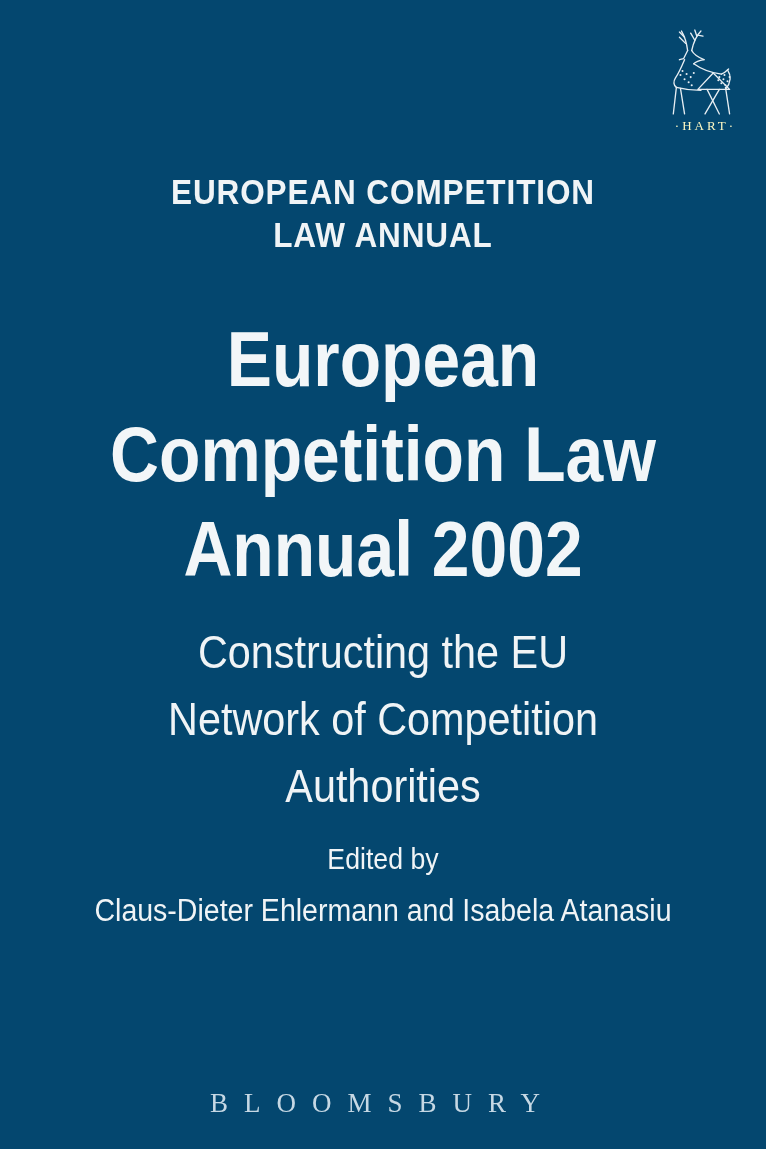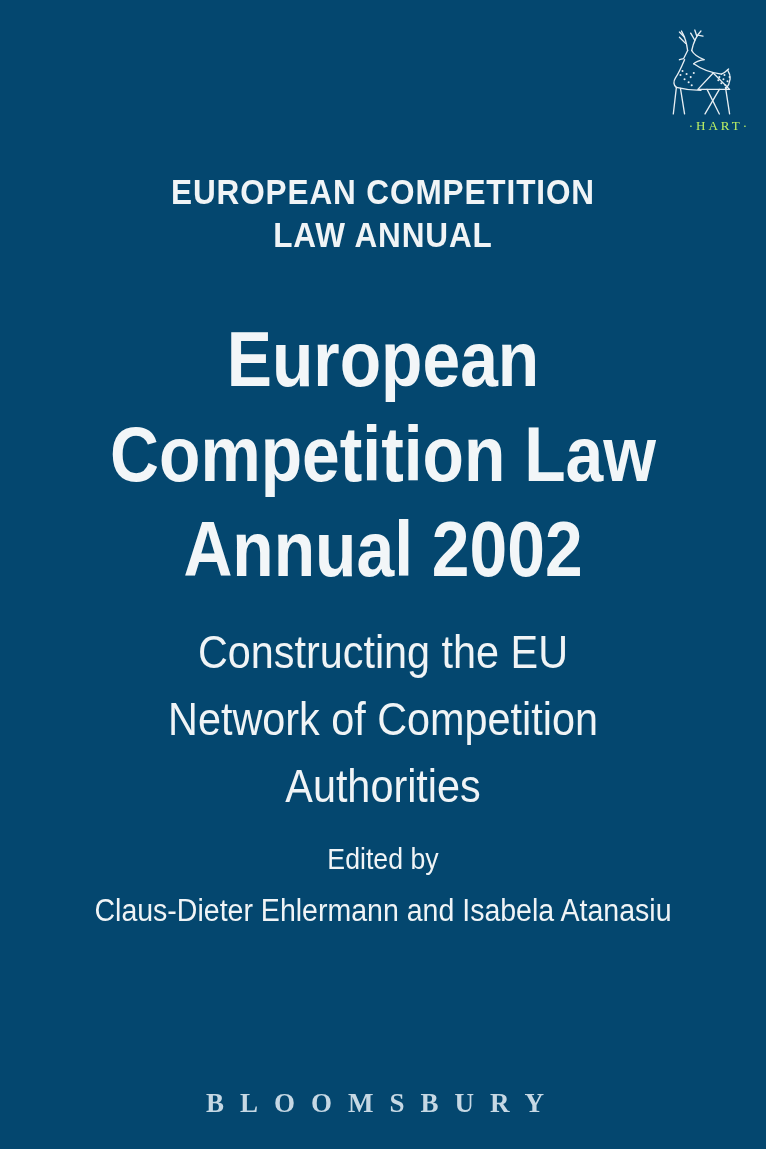--- a/index.html
+++ b/index.html
@@ -25,23 +25,22 @@
     text-align: center;
     color: #E7EEF3;
   }
   .hart-logo svg { display: block; margin: 0 auto; }
   .hart-label {
     margin-top: 2px;
     font-family: "Liberation Serif", serif;
     font-size: 13px;
     letter-spacing: 3px;
     padding-left: 3px; 
-    color: #bef264;
+    color: #fef9c3;
     white-space: nowrap;
-    text-align: right;
   }
 
   
   .series {
     top: 170px;
     font-size: 35px;
     font-weight: 700;
     line-height: 43px;
     letter-spacing: 1px;
     transform: scaleX(0.90);
@@ -80,21 +79,21 @@
     font-size: 31px;
     font-weight: 400;
     transform: scaleX(0.92);
   }
 
   
   .bloomsbury {
     top: 1088px;
     font-family: "Liberation Serif", serif;
     font-size: 27px;
-    font-weight: 700;
+    font-weight: 400;
     letter-spacing: 16px;
     padding-left: 0; 
     color: #C6D8E4;
     white-space: nowrap;
   }
 </style>
 </head>
 <body>
 
 <div class="cover">

